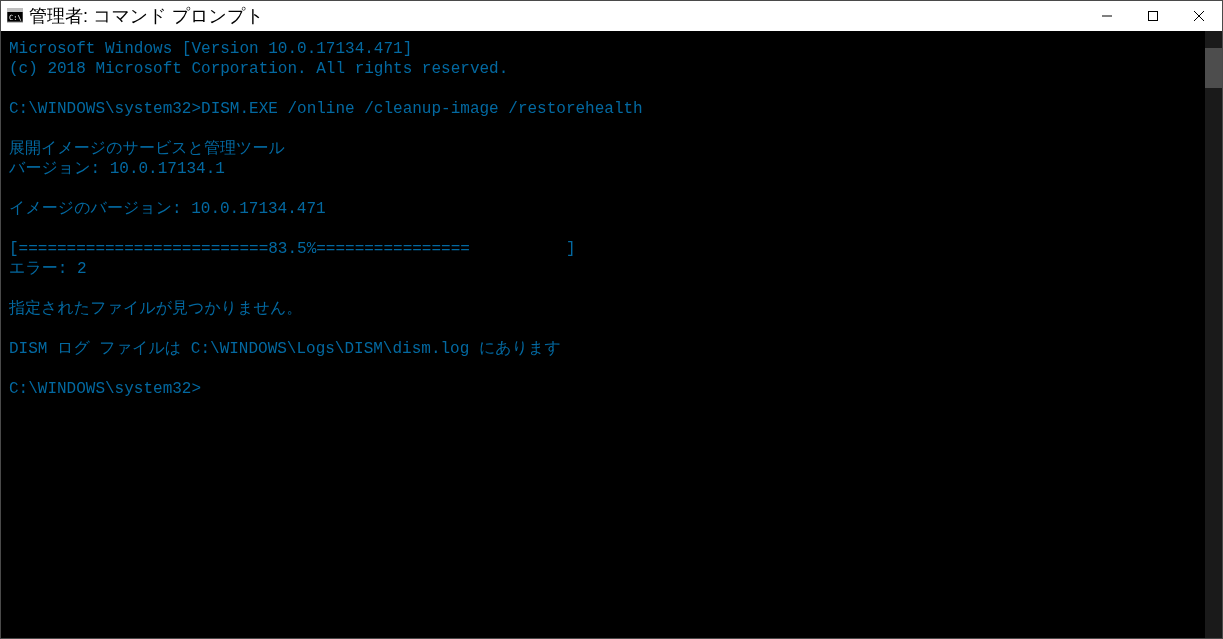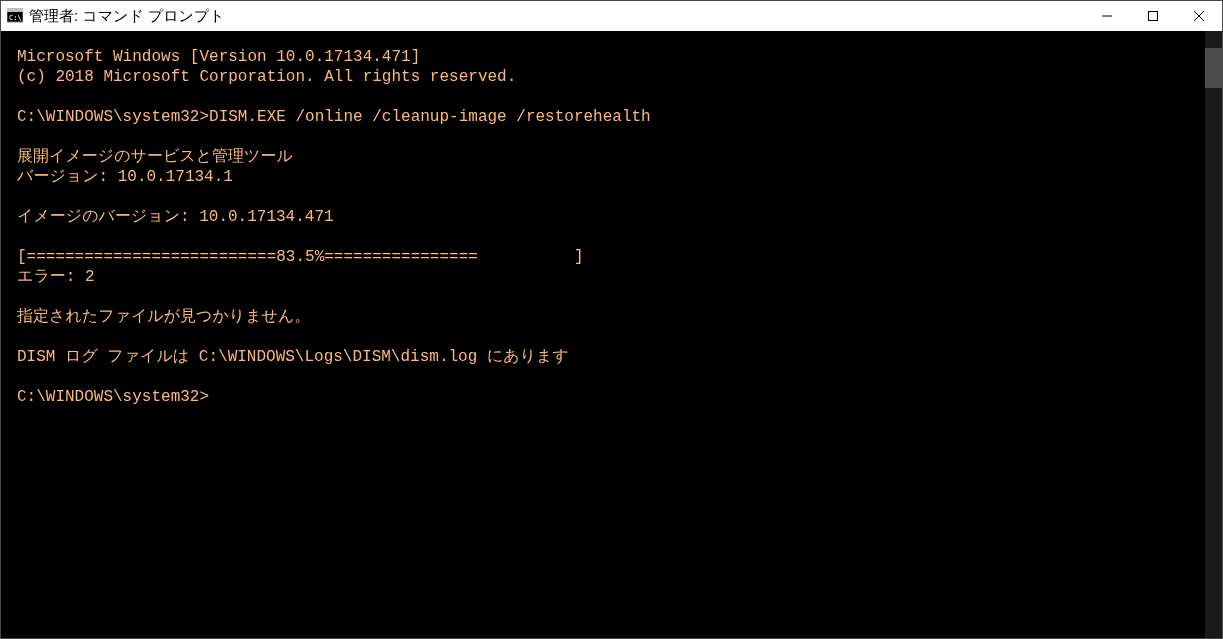--- a/index.html
+++ b/index.html
@@ -35,21 +35,21 @@
     padding-left: 6px;
   }
   .icon-box {
     width: 16px;
     height: 16px;
     display: flex;
     align-items: center;
     justify-content: center;
   }
   .title-text {
-    font-size: 15px;
+    font-size: 18px;
     color: #000000;
     text-align: center;
   }
   .win-controls {
     display: flex;
     height: 100%;
   }
   .win-btn {
     width: 46px;
     height: 100%;
@@ -61,26 +61,26 @@
   }
   .client-area {
     flex: 1;
     display: flex;
     background: #000000;
     position: relative;
   }
   .terminal {
     flex: 1;
     background: #000000;
-    color: #fdba74;
+    color: #0369a1;
     font-family: "MS Gothic", "Consolas", "Courier New", monospace;
     font-size: 16px;
     line-height: 20px;
     white-space: pre;
-    padding: 16px;
+    padding: 8px;
     overflow: hidden;
   }
   .scrollbar {
     width: 17px;
     background: #1a1a1a;
     position: relative;
   }
   .scroll-thumb {
     position: absolute;
     top: 17px;

